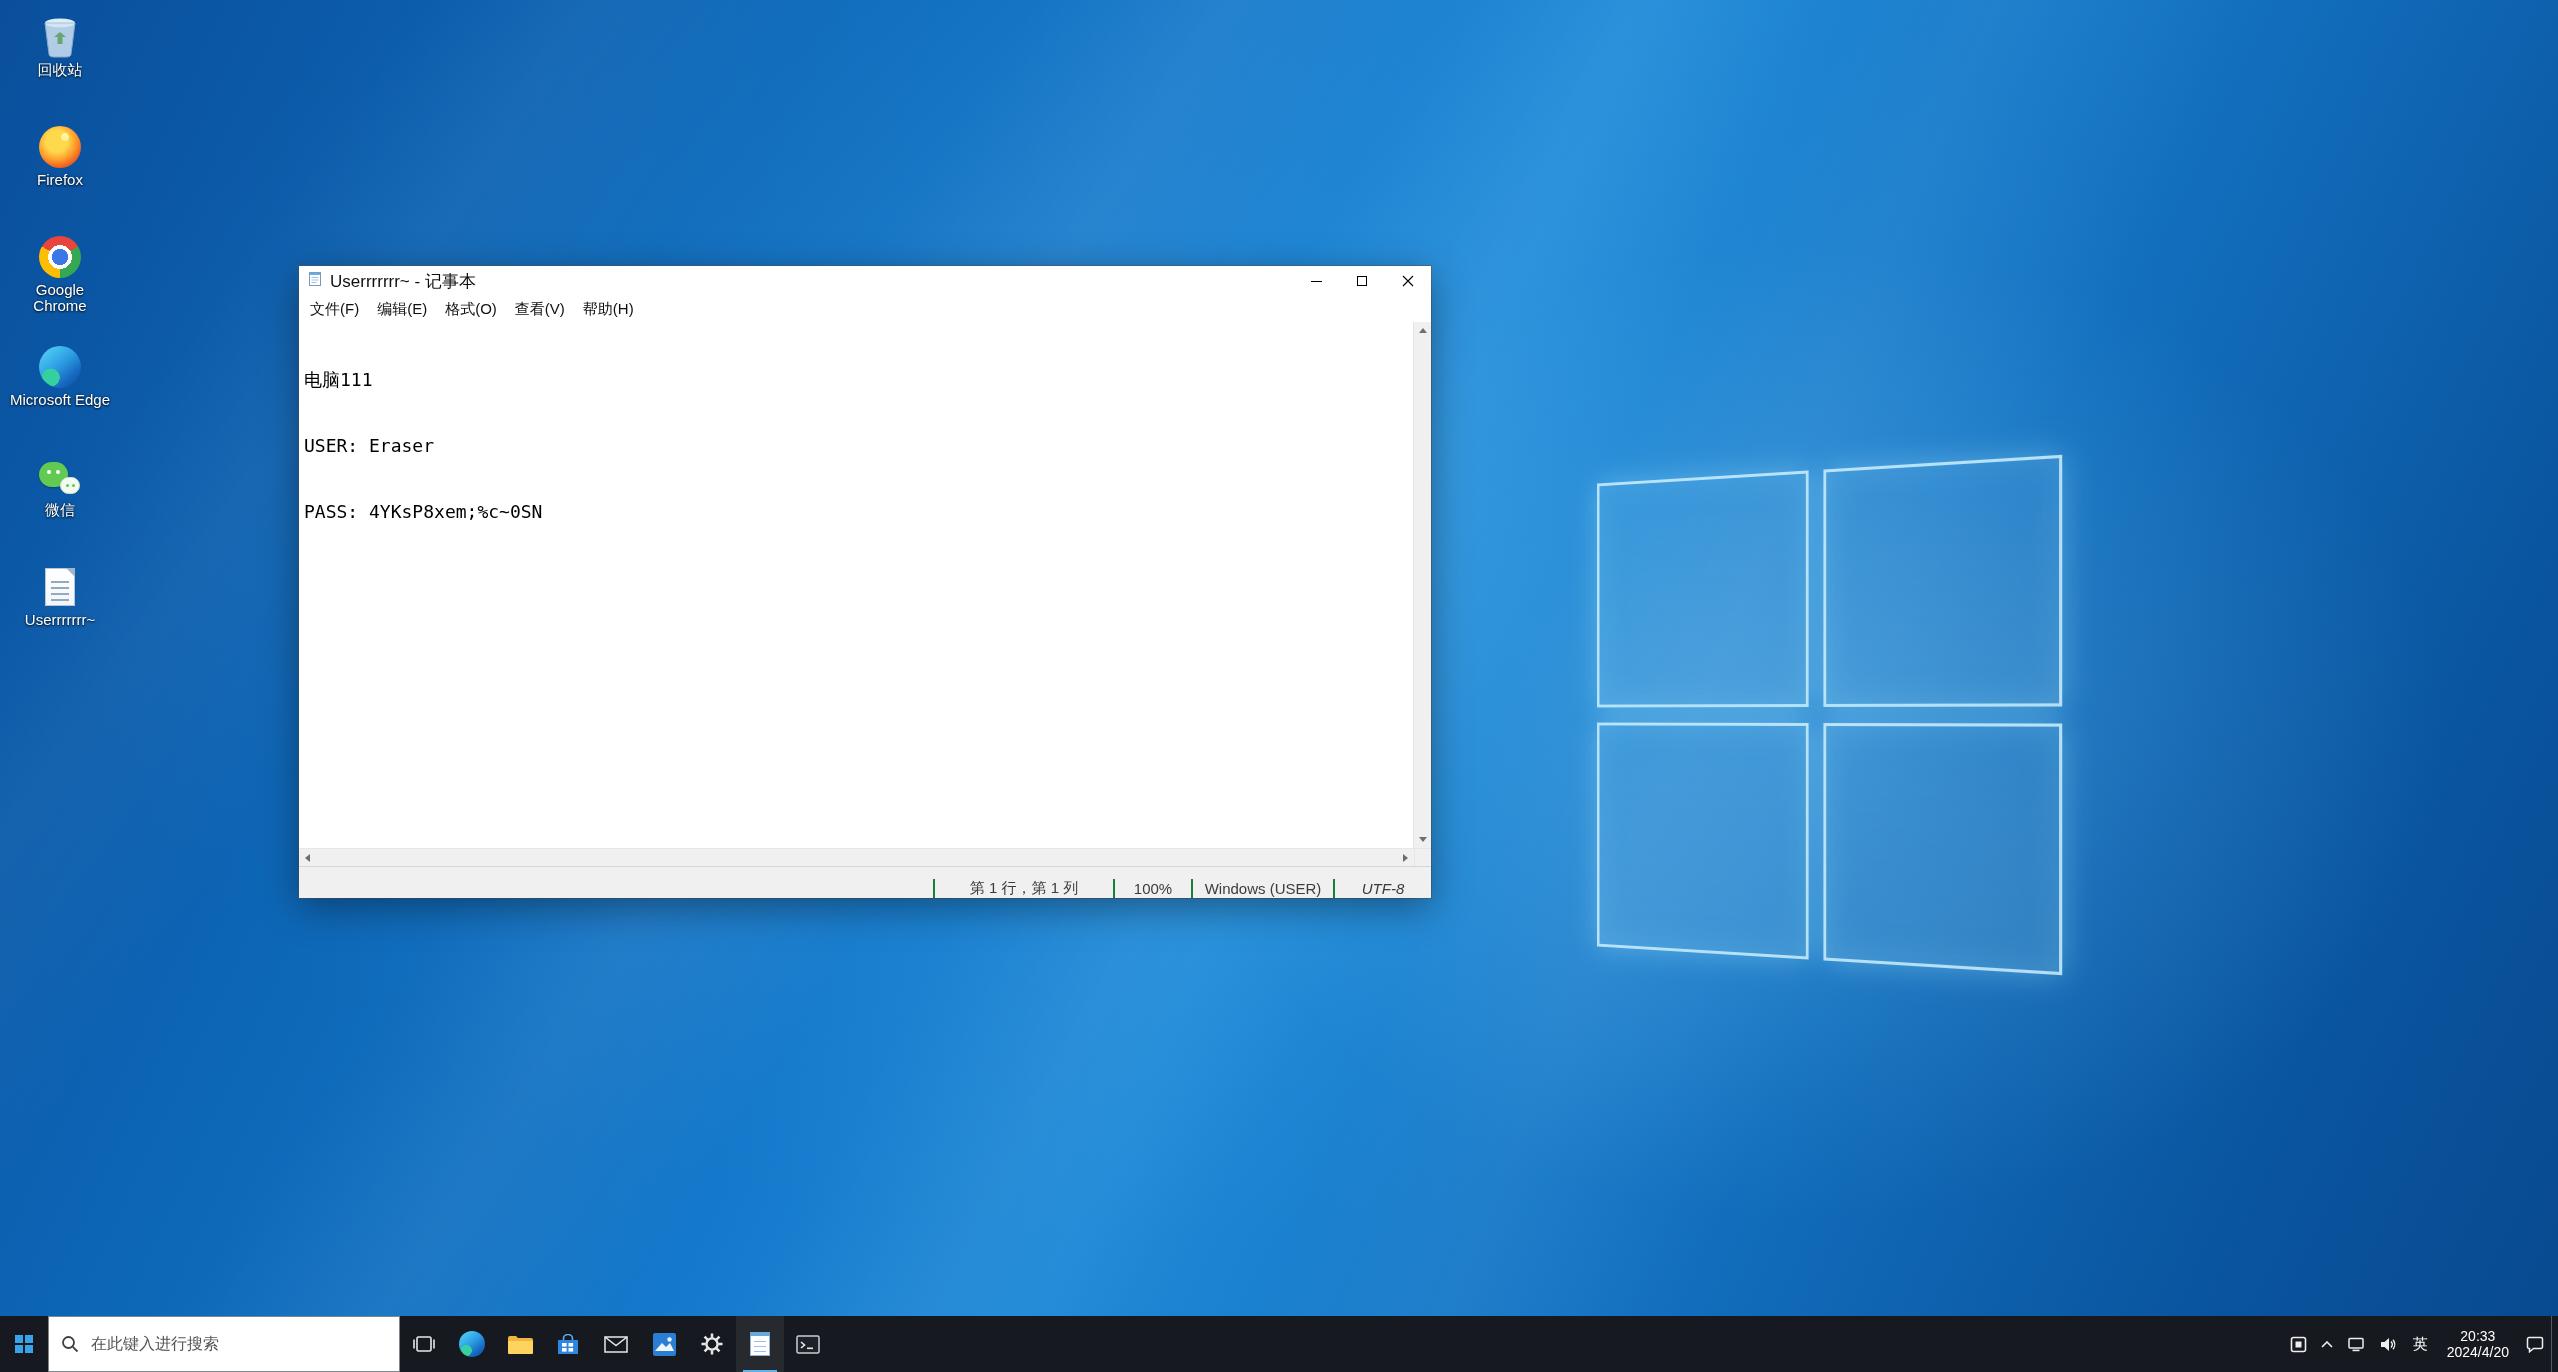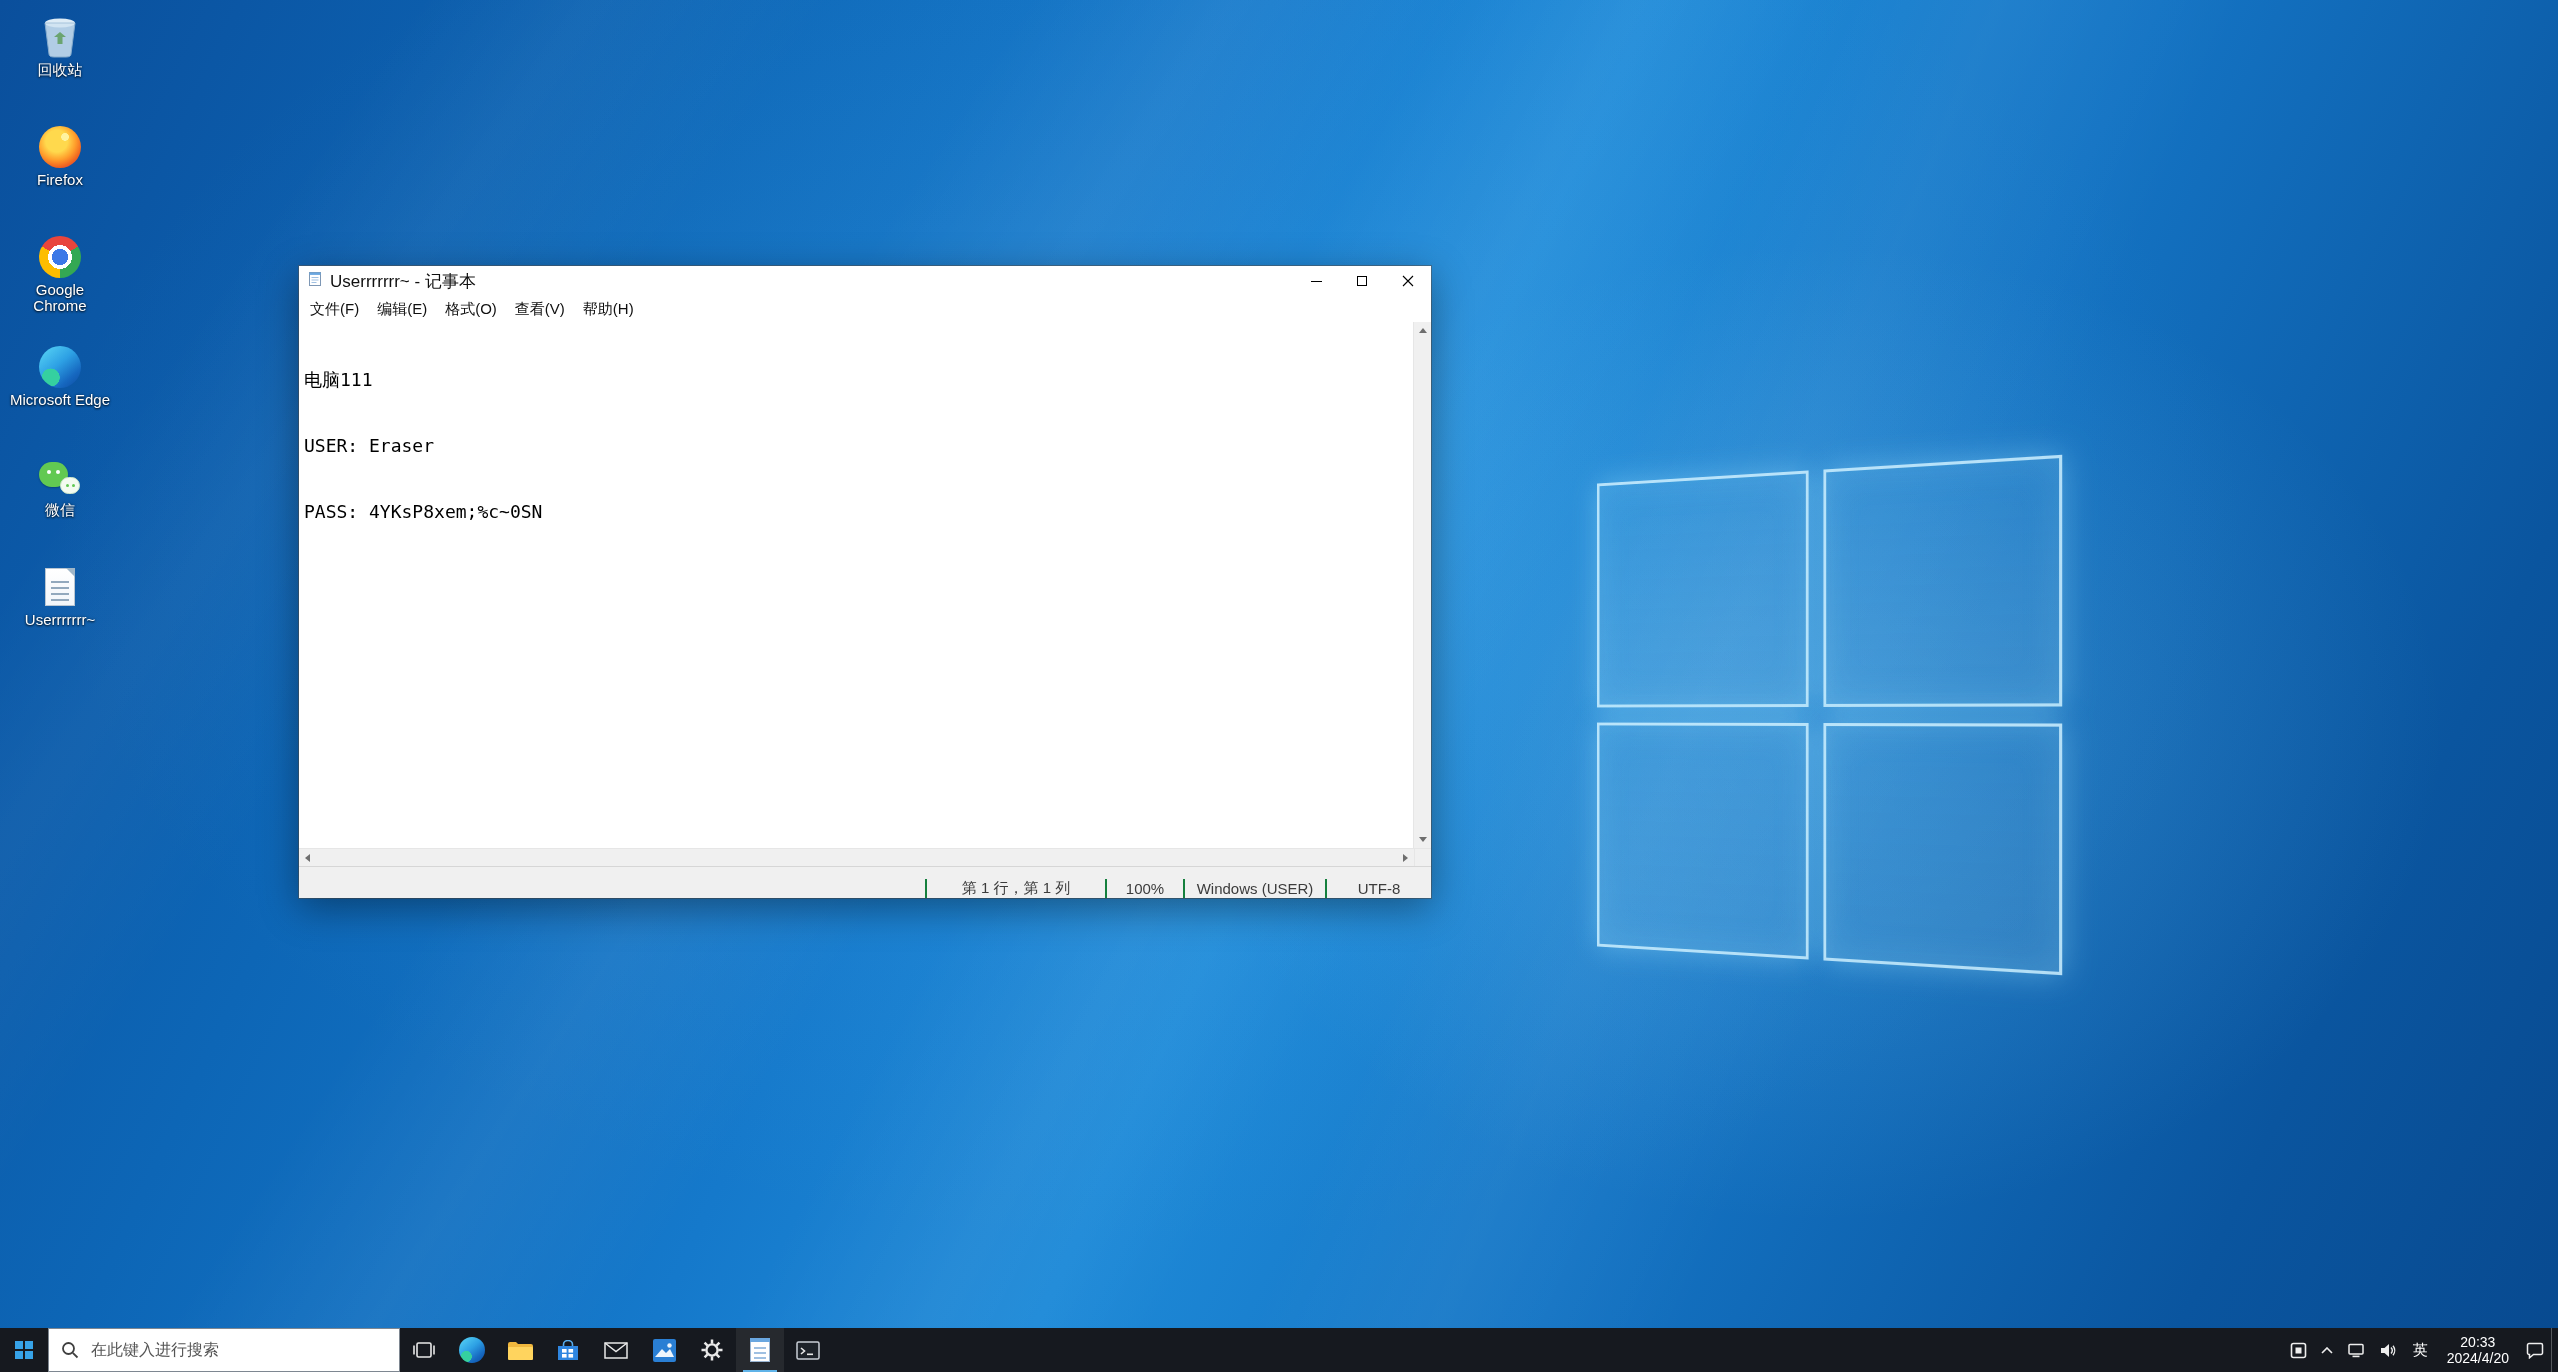--- a/index.html
+++ b/index.html
@@ -97,24 +97,24 @@
   .sbtn { width:17px; height:17px; display:flex; align-items:center; justify-content:center; }
   .tri-up { width:0; height:0; border-left:4px solid transparent; border-right:4px solid transparent; border-bottom:5px solid #6e6e6e; }
   .tri-down { width:0; height:0; border-left:4px solid transparent; border-right:4px solid transparent; border-top:5px solid #6e6e6e; }
   .tri-left { width:0; height:0; border-top:4px solid transparent; border-bottom:4px solid transparent; border-right:5px solid #6e6e6e; }
   .tri-right { width:0; height:0; border-top:4px solid transparent; border-bottom:4px solid transparent; border-left:5px solid #6e6e6e; }
 
   .statusbar { flex:0 0 23px; background:#f0f0f0; border-top:1px solid #d6d6d6;
     display:flex; align-items:stretch; font-size:15px; color:#3c3c3c; }
   .sspacer { flex:1; }
   .sseg { border-left:2px solid #15803d; display:flex; align-items:center; justify-content:center; padding:0 10px; white-space:nowrap;margin-top:12px; }
-  .w-cursor { width:180px; } .w-zoom { width:78px; } .w-eol { width:142px; } .w-enc { width:106px; }
+  .w-cursor { width:180px; } .w-zoom { width:78px; } .w-eol { width:142px; } .w-enc { width:98px;font-style:italic; }
 
   
-  .taskbar { position:absolute; left:0; right:0; bottom:0; height:44px; background:#16191f;
+  .taskbar { position:absolute; left:0; right:0; bottom:0; height:56px; background:#16191f;
     display:flex; align-items:stretch; z-index:10; }
   .tb-btn { width:48px; display:flex; align-items:center; justify-content:center; position:relative; }
   .tb-btn.active { background:rgba(255,255,255,0.07); }
   .tb-btn.active::after { content:""; position:absolute; left:7px; right:7px; bottom:0; height:2px; background:#5fb3e8; }
   .start-flag { display:grid; grid-template-columns:8px 8px; grid-template-rows:8px 8px; gap:2px; }
   .start-flag span { background:#37a3e8; }
   .tb-search { width:352px; background:#fff; border:1px solid #7e8791; display:flex; align-items:center;
     gap:10px; padding:0 12px; }
   .tb-search input { border:none; outline:none; flex:1; font-size:16px; color:#333; background:transparent;
     font-family:"Liberation Sans","DejaVu Sans",sans-serif; }

